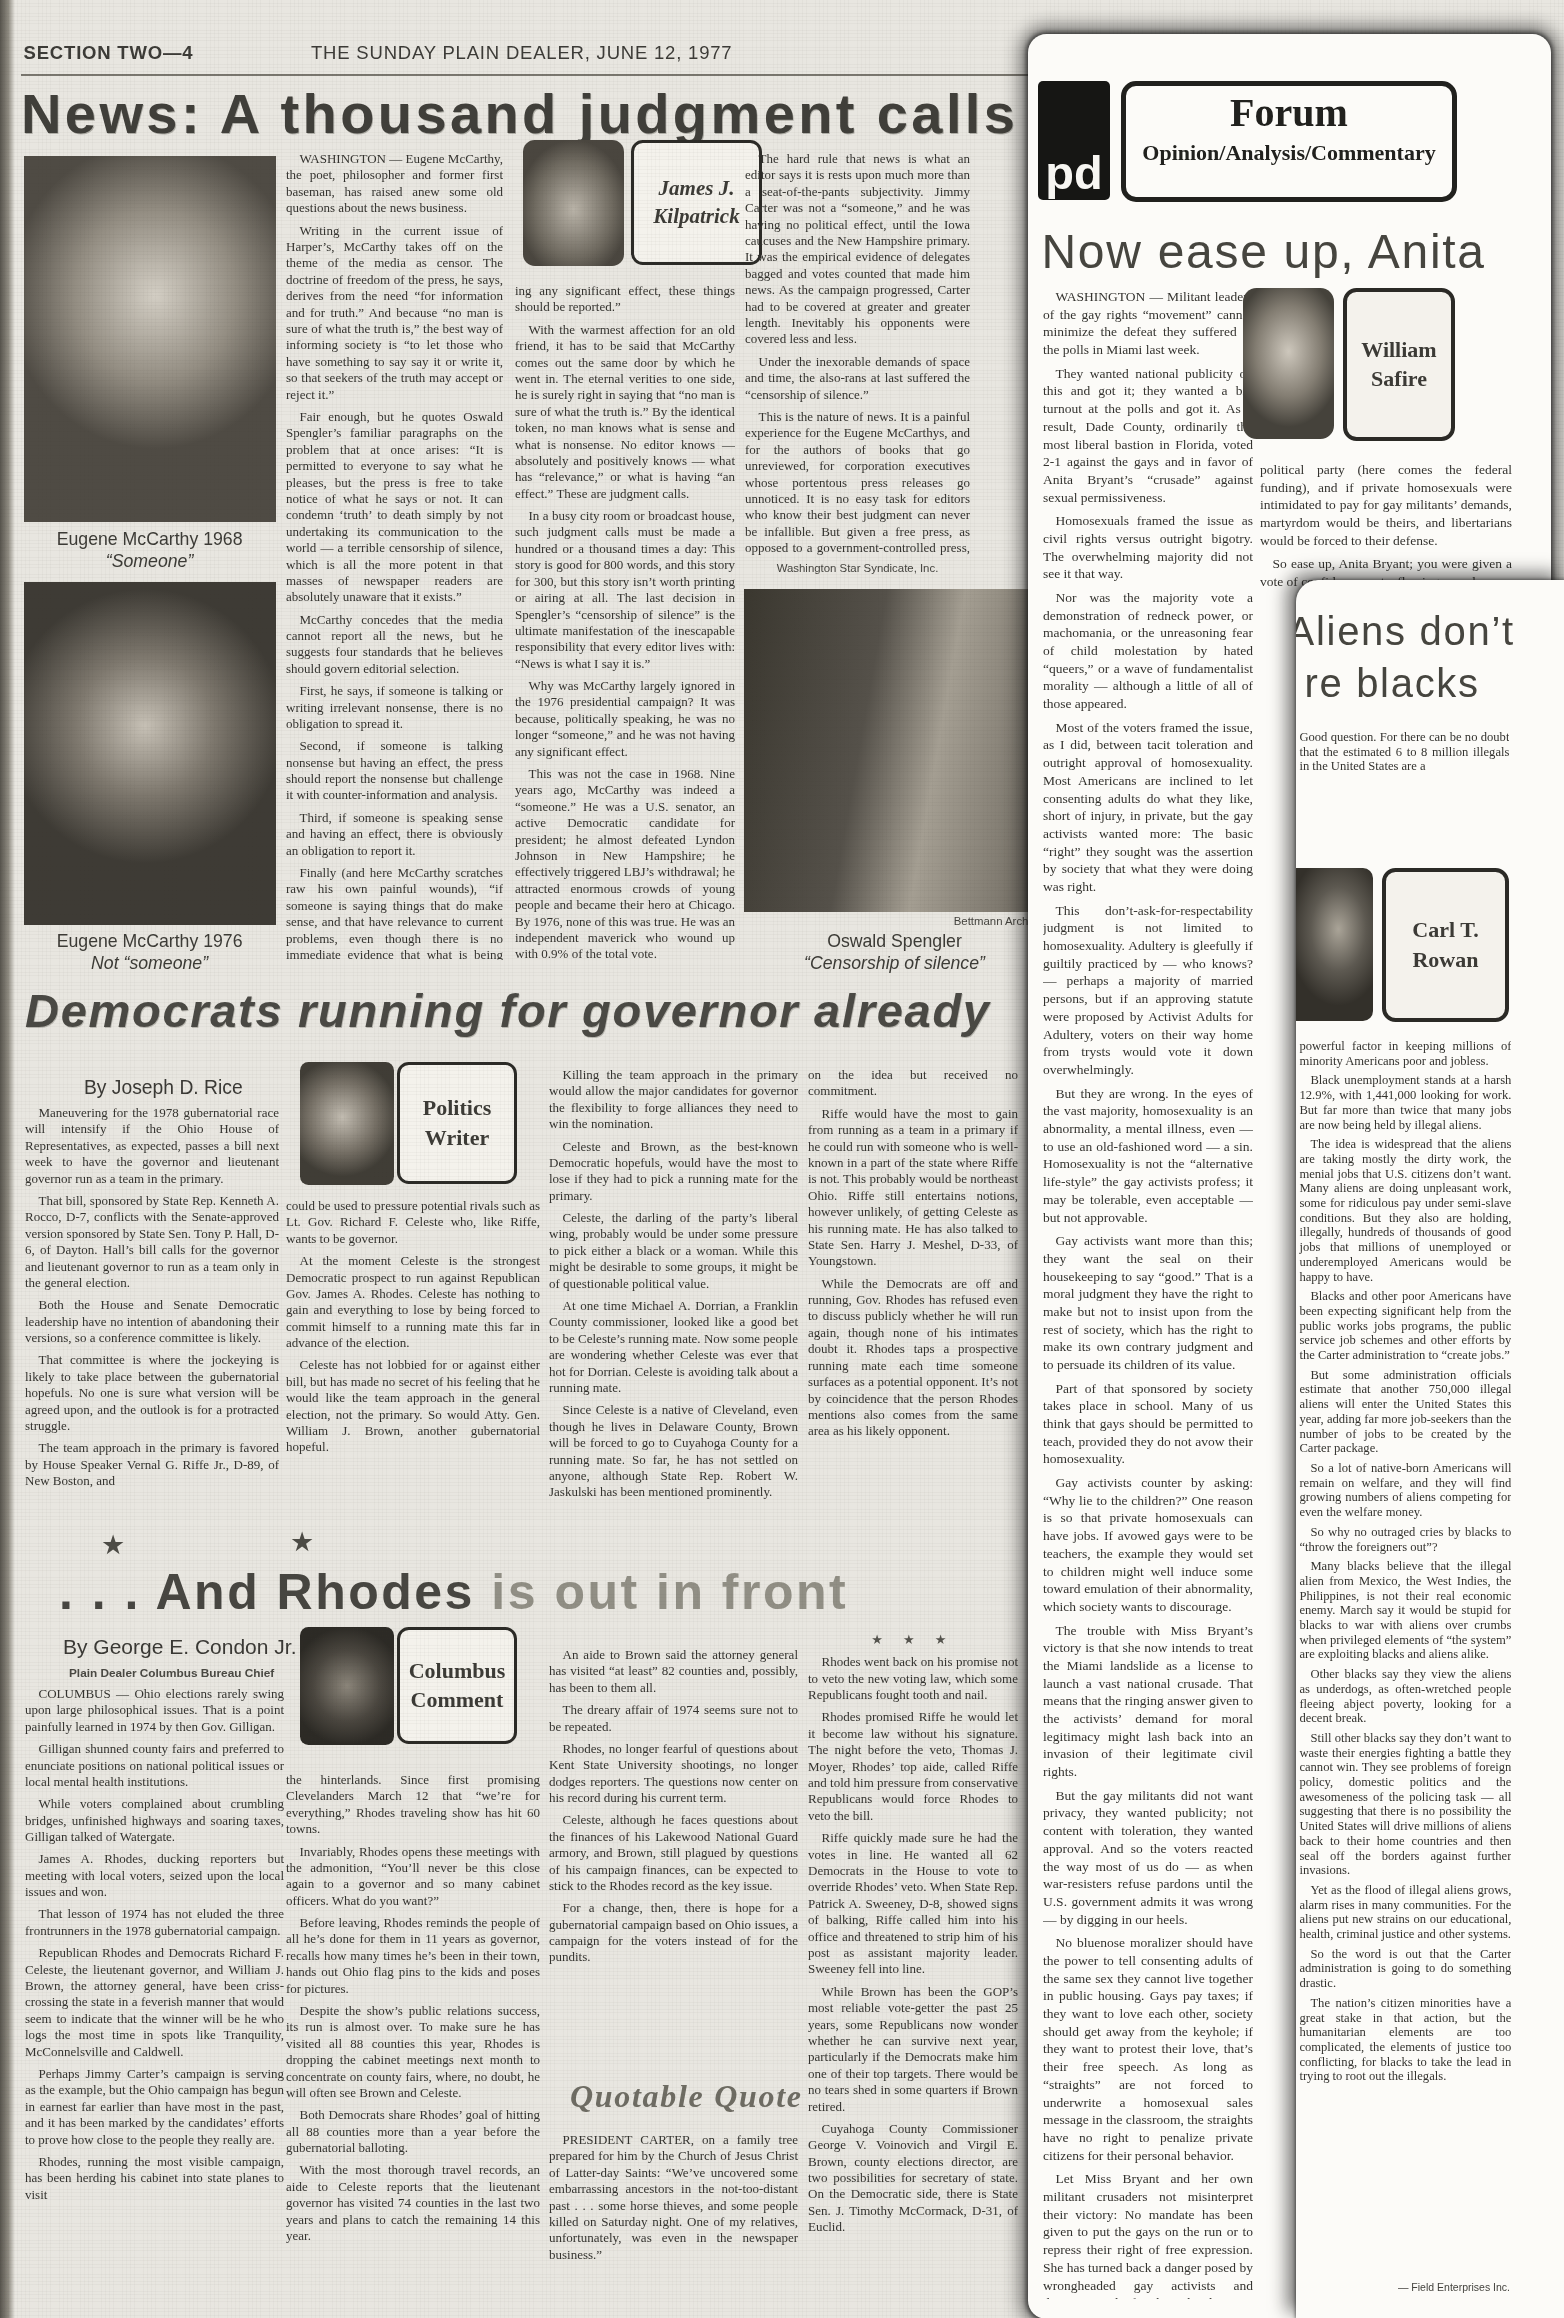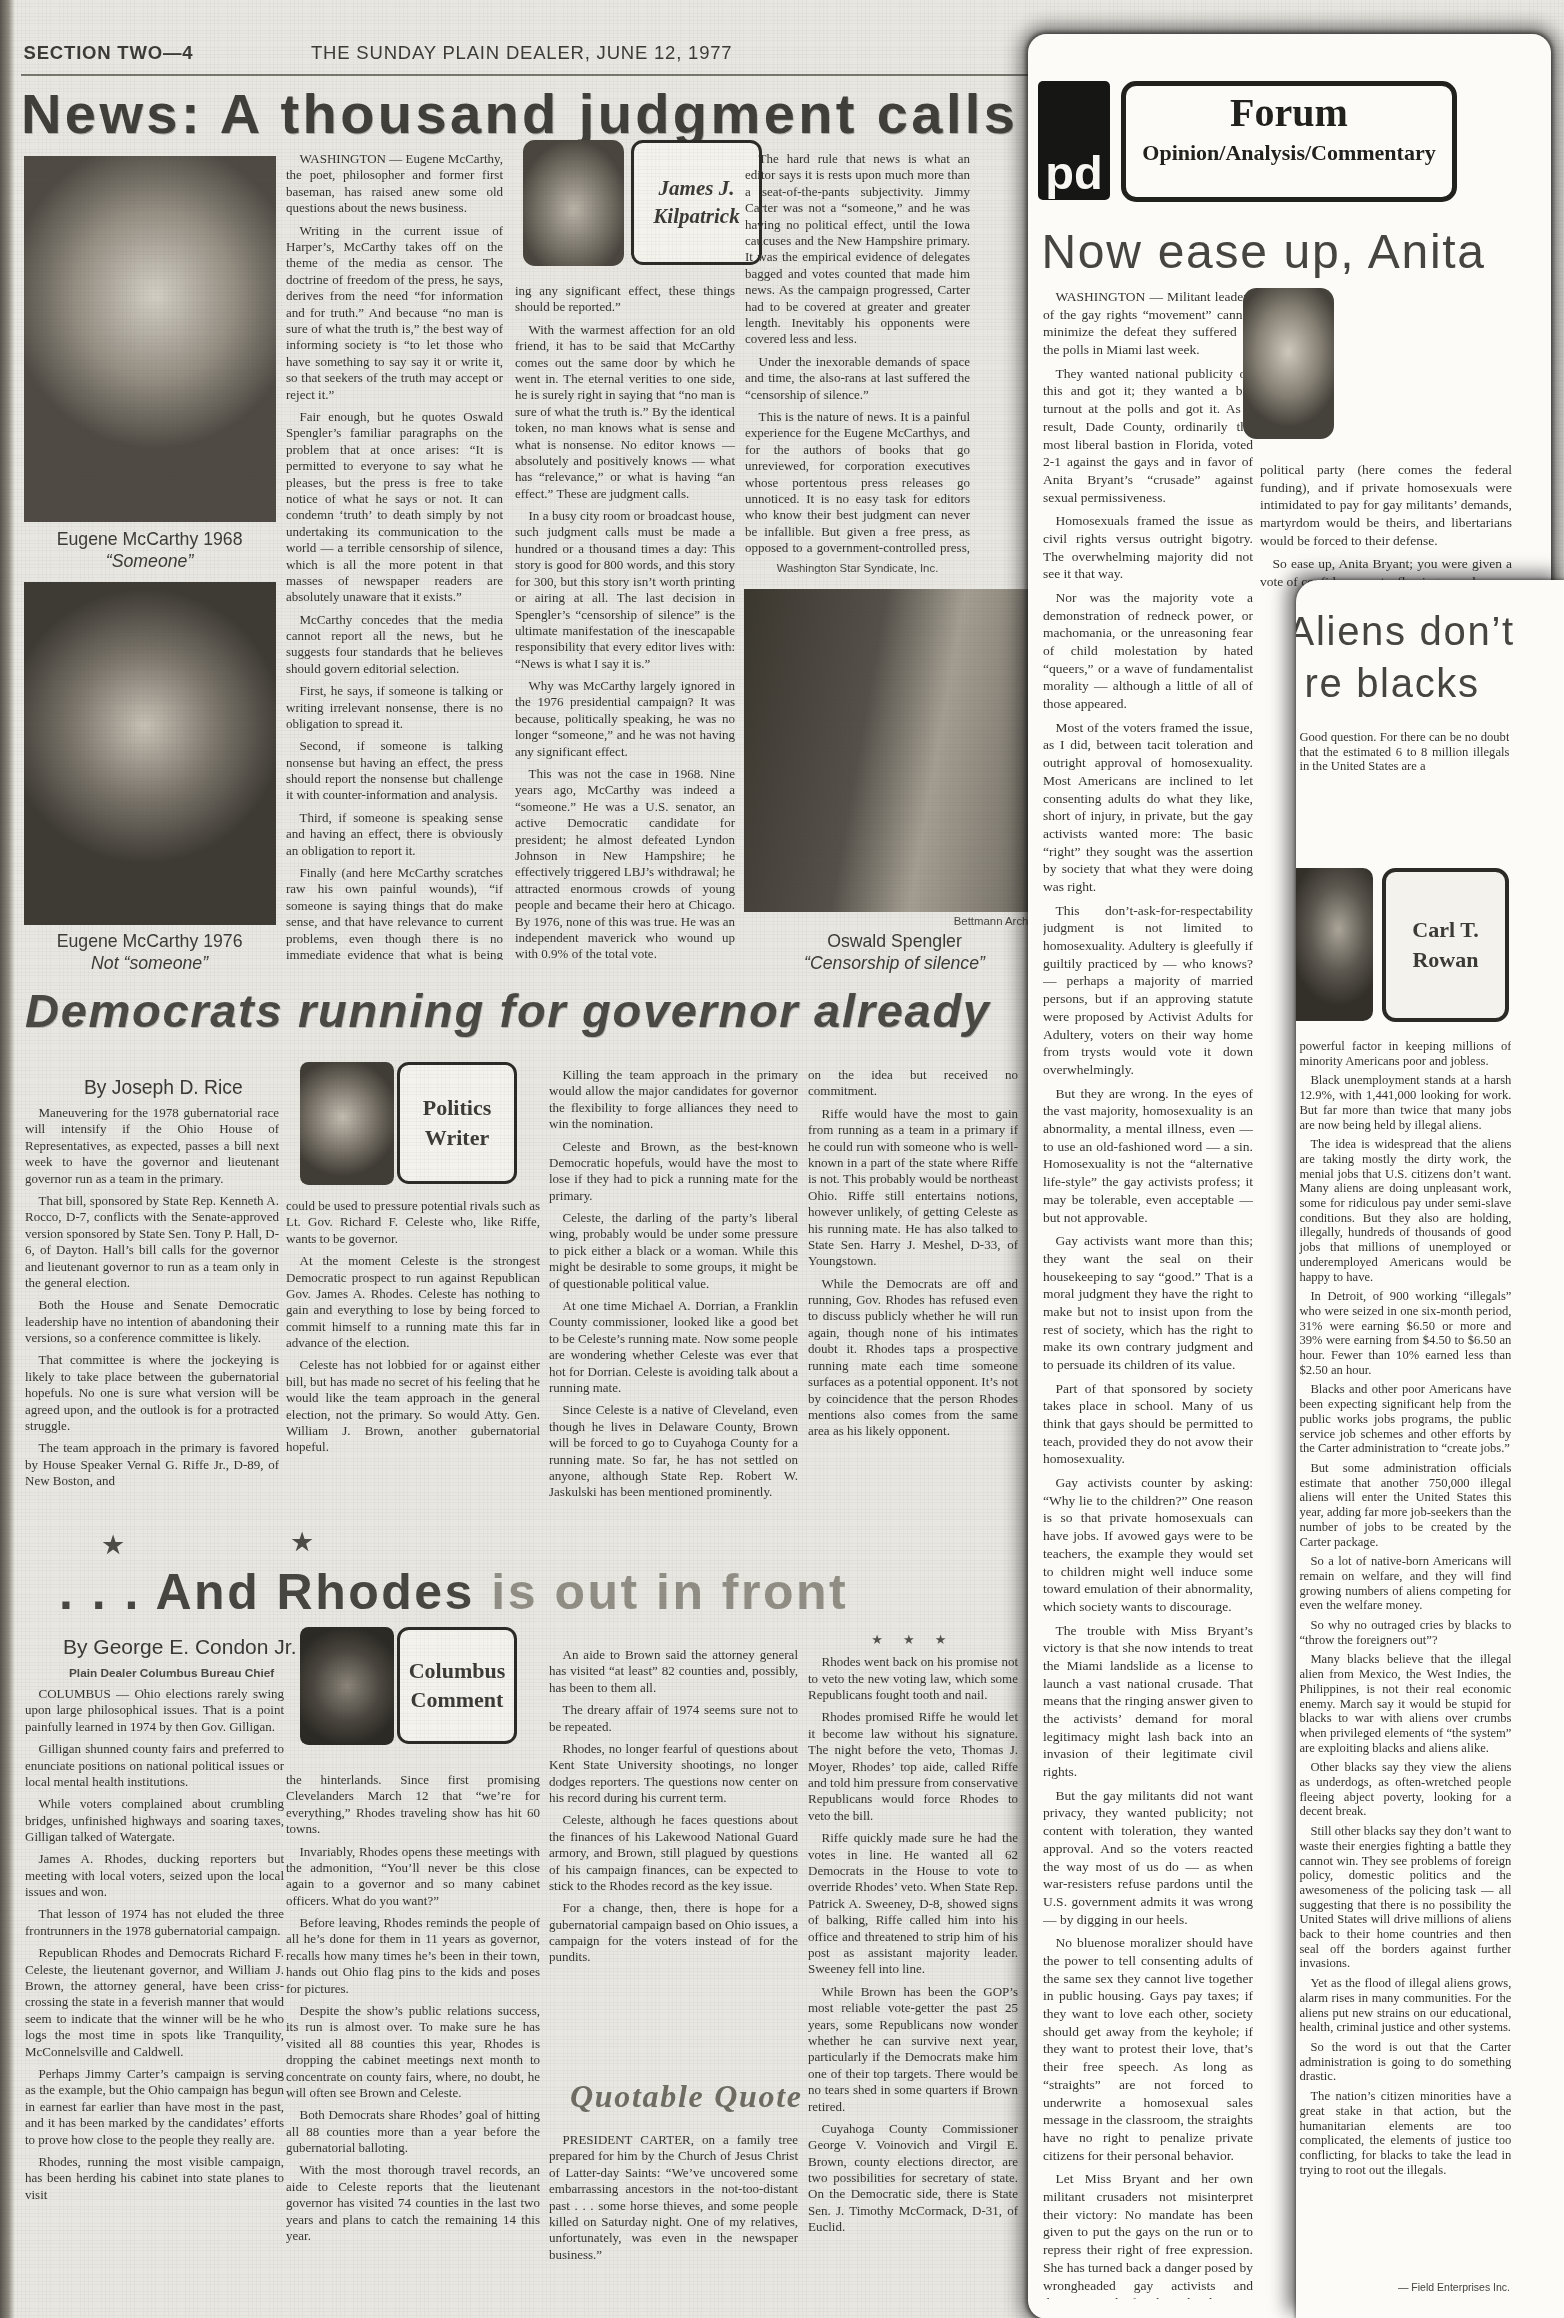--- a/index.html
+++ b/index.html
@@ -247,20 +247,24 @@
         <p>Gay activists want more than this; they want the seal on their housekeeping to say “good.” That is a moral judgment they have the right to make but not to insist upon from the rest of society, which has the right to make its own contrary judgment and to persuade its children of its value.</p>
         <p>Part of that sponsored by society takes place in school. Many of us think that gays should be permitted to teach, provided they do not avow their homosexuality.</p>
         <p>Gay activists counter by asking: “Why lie to the children?” One reason is so that private homosexuals can have jobs. If avowed gays were to be teachers, the example they would set to children might well induce some toward emulation of their abnormality, which society wants to discourage.</p>
         <p>The trouble with Miss Bryant’s victory is that she now intends to treat the Miami landslide as a license to launch a vast national crusade. That means that the ringing answer given to the activists’ demand for moral legitimacy might lash back into an invasion of their legitimate civil rights.</p>
         <p>But the gay militants did not want privacy, they wanted publicity; not content with toleration, they wanted approval. And so the voters reacted the way most of us do — as when war-resisters refuse pardons until the U.S. government admits it was wrong — by digging in our heels.</p>
         <p>No bluenose moralizer should have the power to tell consenting adults of the same sex they cannot live together in public housing. Gays pay taxes; if they want to love each other, society should get away from the keyhole; if they want to protest their love, that’s their free speech. As long as “straights” are not forced to underwrite a homosexual sales message in the classroom, the straights have no right to penalize private citizens for their personal behavior.</p>
         <p>Let Miss Bryant and her own militant crusaders not misinterpret their victory: No mandate has been given to put the gays on the run or to repress their right of free expression. She has turned back a danger posed by wrongheaded gay activists and deserves credit for that; she does not deserve to be the matriarch of a new movement that would pose a new danger to those homosexuals who want only to be let alone.</p>
       </div>
 
     <div class="abs ph ph-saf" style="left:215px; top:254px; width:91px; height:151px; border-radius:13.5px;"></div>
+    <div class="abs namebox" style="left:315px; top:254px; width:104px; height:145px; border-width:4.2px; border-radius:13.5px;">
+      <p>William</p>
+      <p>Safire</p>
+    </div>
     <div class="abs pcol cont" style="left:232px; top:427px; width:252px; height:156px;">
         <p>political party (here comes the federal funding), and if private homosexuals were intimidated to pay for gay militants’ demands, martyrdom would be theirs, and libertarians would be forced to their defense.</p>
         <p>So ease up, Anita Bryant; you were given a vote of confidence, not a flaming sword.</p>
       </div>
     <div class="abs credit" style="left:232px; top:589px; width:252px; text-align:center;">© New York Times</div>
   </div>
 
   <div class="abs panel" id="panel-rowan">
     <div class="abs headline-sans" style="left:-8.4px; top:29px; font-size:40px;">Aliens don’t</div>
     <div class="abs headline-sans" style="left:8.4px; top:81px; font-size:40px;">re blacks</div>
@@ -272,21 +276,20 @@
     <div class="abs ph ph-row" style="left:0px; top:288px; width:77px; height:153px; border-radius:0 10px 10px 0;"></div>
     <div class="abs namebox" style="left:86px; top:288px; width:119px; height:146px; border-width:4.2px; border-radius:13.5px;">
       <p>Carl T.</p>
       <p>Rowan</p>
     </div>
 
     <div class="abs rw-col cont" style="left:3.4px; top:459px; width:212px; height:1222px;">
         <p>powerful factor in keeping millions of minority Americans poor and jobless.</p>
         <p>Black unemployment stands at a harsh 12.9%, with 1,441,000 looking for work. But far more than twice that many jobs are now being held by illegal aliens.</p>
         <p>The idea is widespread that the aliens are taking mostly the dirty work, the menial jobs that U.S. citizens don’t want. Many aliens are doing unpleasant work, some for ridiculous pay under semi-slave conditions. But they also are holding, illegally, hundreds of thousands of good jobs that millions of unemployed or underemployed Americans would be happy to have.</p>
-        <p>In Detroit, of 900 working “illegals” who were seized in one six-month period, 31% were earning $6.50 or more and 39% were earning from $4.50 to $6.50 an hour. Fewer than 10% earned less than $2.50 an hour.</p>
         <p>Blacks and other poor Americans have been expecting significant help from the public works jobs programs, the public service job schemes and other efforts by the Carter administration to “create jobs.”</p>
         <p>But some administration officials estimate that another 750,000 illegal aliens will enter the United States this year, adding far more job-seekers than the number of jobs to be created by the Carter package.</p>
         <p>So a lot of native-born Americans will remain on welfare, and they will find growing numbers of aliens competing for even the welfare money.</p>
         <p>So why no outraged cries by blacks to “throw the foreigners out”?</p>
         <p>Many blacks believe that the illegal alien from Mexico, the West Indies, the Philippines, is not their real economic enemy. March say it would be stupid for blacks to war with aliens over crumbs when privileged elements of “the system” are exploiting blacks and aliens alike.</p>
         <p>Other blacks say they view the aliens as underdogs, as often-wretched people fleeing abject poverty, looking for a decent break.</p>
         <p>Still other blacks say they don’t want to waste their energies fighting a battle they cannot win. They see problems of foreign policy, domestic politics and the awesomeness of the policing task — all suggesting that there is no possibility the United States will drive millions of aliens back to their home countries and then seal off the borders against further invasions.</p>
         <p>Yet as the flood of illegal aliens grows, alarm rises in many communities. For the aliens put new strains on our educational, health, criminal justice and other systems.</p>
         <p>So the word is out that the Carter administration is going to do something drastic.</p>
         <p>The nation’s citizen minorities have a great stake in that action, but the humanitarian elements are too complicated, the elements of justice too conflicting, for blacks to take the lead in trying to root out the illegals.</p>

